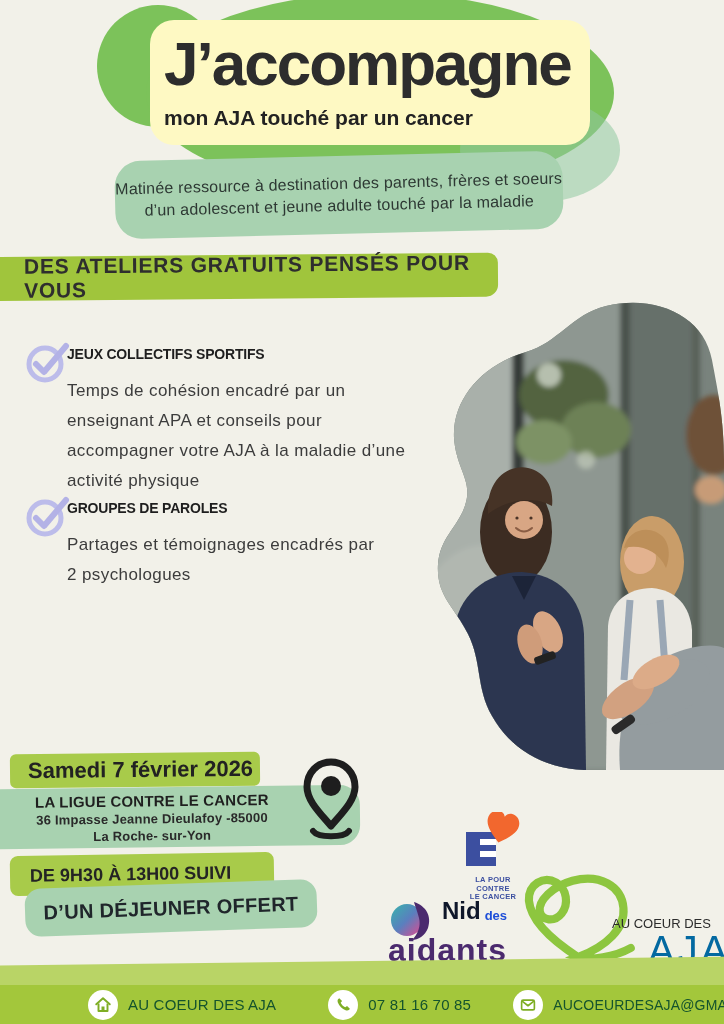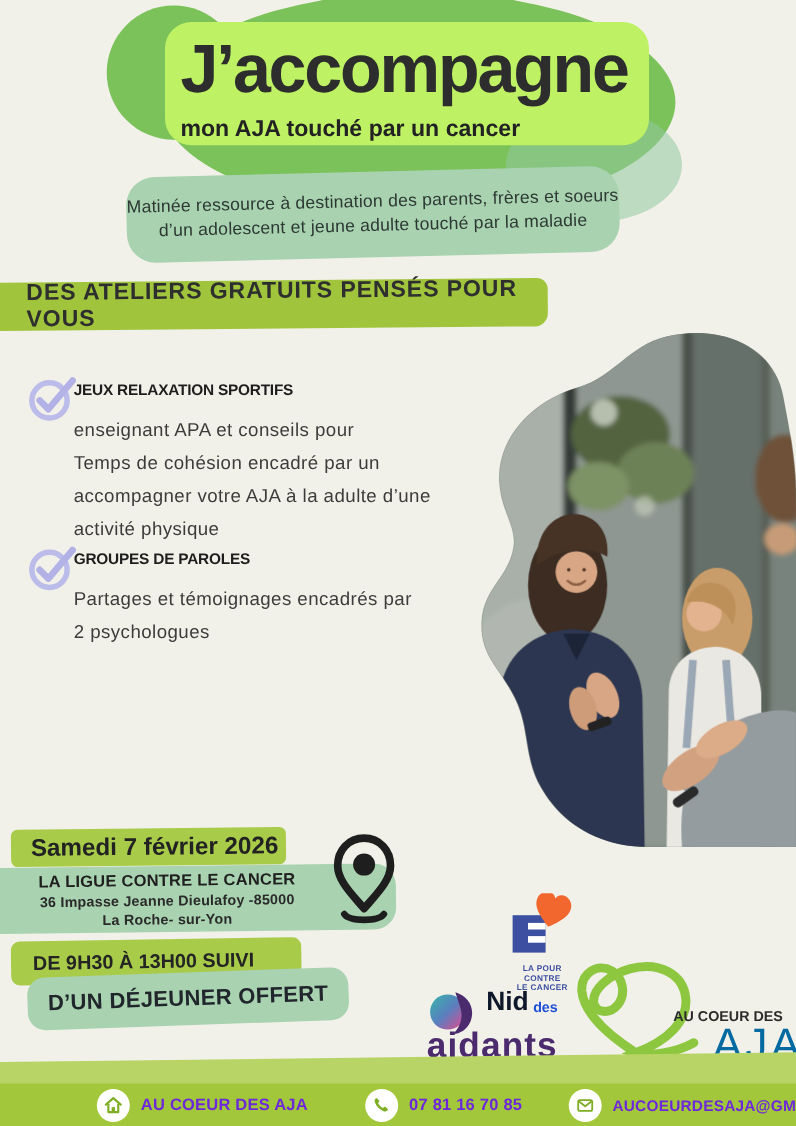--- a/index.html
+++ b/index.html
@@ -4,22 +4,22 @@
 <style>
   html,body { margin:0; padding:0; background:#e8e8e1; }
   .page {
     position:relative; width:724px; height:1024px; margin:0 auto;
     background:#f2f1e9; overflow:hidden;
     font-family:"Liberation Sans", sans-serif; color:#2b2b2b;
   }
   
   .header-blob { position:absolute; left:0; top:0; pointer-events:none; }
   .title-box {
-    position:absolute; left:150px; top:20px; width:440px; height:112px;
-    background:#bef264; border-radius:24px;
+    position:absolute; left:150px; top:20px; width:440px; height:125px;
+    background:#fef9c3; border-radius:24px;
   }
   .page-title {
     position:absolute; left:14px; top:8px; width:412px;
     font-size:62px; font-weight:600; letter-spacing:-2px; color:#2d2d2d;
     white-space:nowrap;
   }
   .page-subtitle {
     position:absolute; right:16px; top:86px; width:410px; text-align:left;
     font-size:21px; font-weight:600; color:#222;
   }
@@ -82,38 +82,38 @@
   
   .ligue-logo { position:absolute; left:454px; top:812px; width:78px; text-align:center; }
   .ligue-text { margin-top:2px; font-size:7.5px; font-weight:700; line-height:1.15; color:#3c4fa0; letter-spacing:.3px; }
   .nid-logo { position:absolute; left:388px; top:898px; width:146px; }
   .nid-row { display:flex; align-items:flex-start; }
   .nid-word1 { font-size:24px; font-weight:700; color:#0f172a; margin-left:10px; line-height:1.1; }
   .nid-word2 { font-size:13px; font-weight:700; color:#1d4ed8; margin:10px 0 0 4px; }
   .nid-word3 { font-size:32px; font-weight:700; color:#4b2a6e; letter-spacing:1px; margin-top:-8px; line-height:1; }
   .aja-logo { position:absolute; left:518px; top:868px; width:200px; }
   .aja-heart-icon { position:absolute; left:0; top:0; }
-  .aja-line1 { position:absolute; left:94px; top:48px; font-size:13px; font-weight:700; color:#2b2b2b; white-space:nowrap; }
+  .aja-line1 { position:absolute; left:94px; top:48px; font-size:13px; font-weight:400; color:#2b2b2b; white-space:nowrap; }
   .aja-line2 { position:absolute; left:130px; top:60px; font-size:40px; font-weight:400; letter-spacing:3px; color:#0369a1; }
   
   .footer-strip {
     position:absolute; left:-20px; top:961px; width:780px; height:34px;
     background:#b9d466; transform:rotate(-0.7deg);
   }
   .footer-bar {
     position:absolute; left:0; top:985px; width:724px; height:39px;
     background:#a3c73b; display:flex; align-items:center;
   }
   .footer-item { display:flex; align-items:center; gap:10px; }
   .fi-web { margin-left:88px; } .fi-phone { margin-left:52px; } .fi-mail { margin-left:42px; }
   .footer-icon {
     width:30px; height:30px; background:#fff; border-radius:50%;
     display:flex; align-items:center; justify-content:center; flex:0 0 auto;
   }
-  .footer-item span { font-size:15px; font-weight:700; color:#6d28d9; letter-spacing:.2px; white-space:nowrap; }
+  .footer-item span { font-size:15px; font-weight:400; color:#14532d; letter-spacing:.2px; white-space:nowrap; }
   .fi-mail span { font-size:14px; }
 </style>
 </head>
 <body>
 
 <div class="page">
 
   <svg class="header-blob" width="640" height="210" viewBox="0 0 640 210">
     <circle cx="158" cy="66" r="61" fill="#7cc25a"></circle>
     <ellipse cx="380" cy="93" rx="234" ry="100" fill="#7cc25a"></ellipse>
@@ -132,25 +132,25 @@
 
   <div class="ateliers-banner">
     <span>DES ATELIERS GRATUITS PENSÉS POUR VOUS</span>
   </div>
 
   <div class="workshop w1">
     <svg class="check-icon" width="50" height="48" viewBox="0 0 50 48">
       <circle cx="20" cy="26" r="16" fill="none" stroke="#bcbcea" stroke-width="5"></circle>
       <path d="M 11 26 L 19 34 L 41 8" fill="none" stroke="#b3b2e6" stroke-width="6" stroke-linecap="round" stroke-linejoin="round"></path>
     </svg>
-    <h2>JEUX RELAXATION SPORTIFS</h2>
+    <h2>JEUX COLLECTIFS SPORTIFS</h2>
     <div class="wlines">
+      <div class="wline">Temps de cohésion encadré par un</div>
       <div class="wline">enseignant APA et conseils pour</div>
-      <div class="wline">Temps de cohésion encadré par un</div>
-      <div class="wline">accompagner votre AJA à la adulte d’une</div>
+      <div class="wline">accompagner votre AJA à la maladie d’une</div>
       <div class="wline">activité physique</div>
     </div>
   </div>
 
   <div class="workshop w2">
     <svg class="check-icon" width="50" height="48" viewBox="0 0 50 48">
       <circle cx="20" cy="26" r="16" fill="none" stroke="#bcbcea" stroke-width="5"></circle>
       <path d="M 11 26 L 19 34 L 41 8" fill="none" stroke="#b3b2e6" stroke-width="6" stroke-linecap="round" stroke-linejoin="round"></path>
     </svg>
     <h2>GROUPES DE PAROLES</h2>

